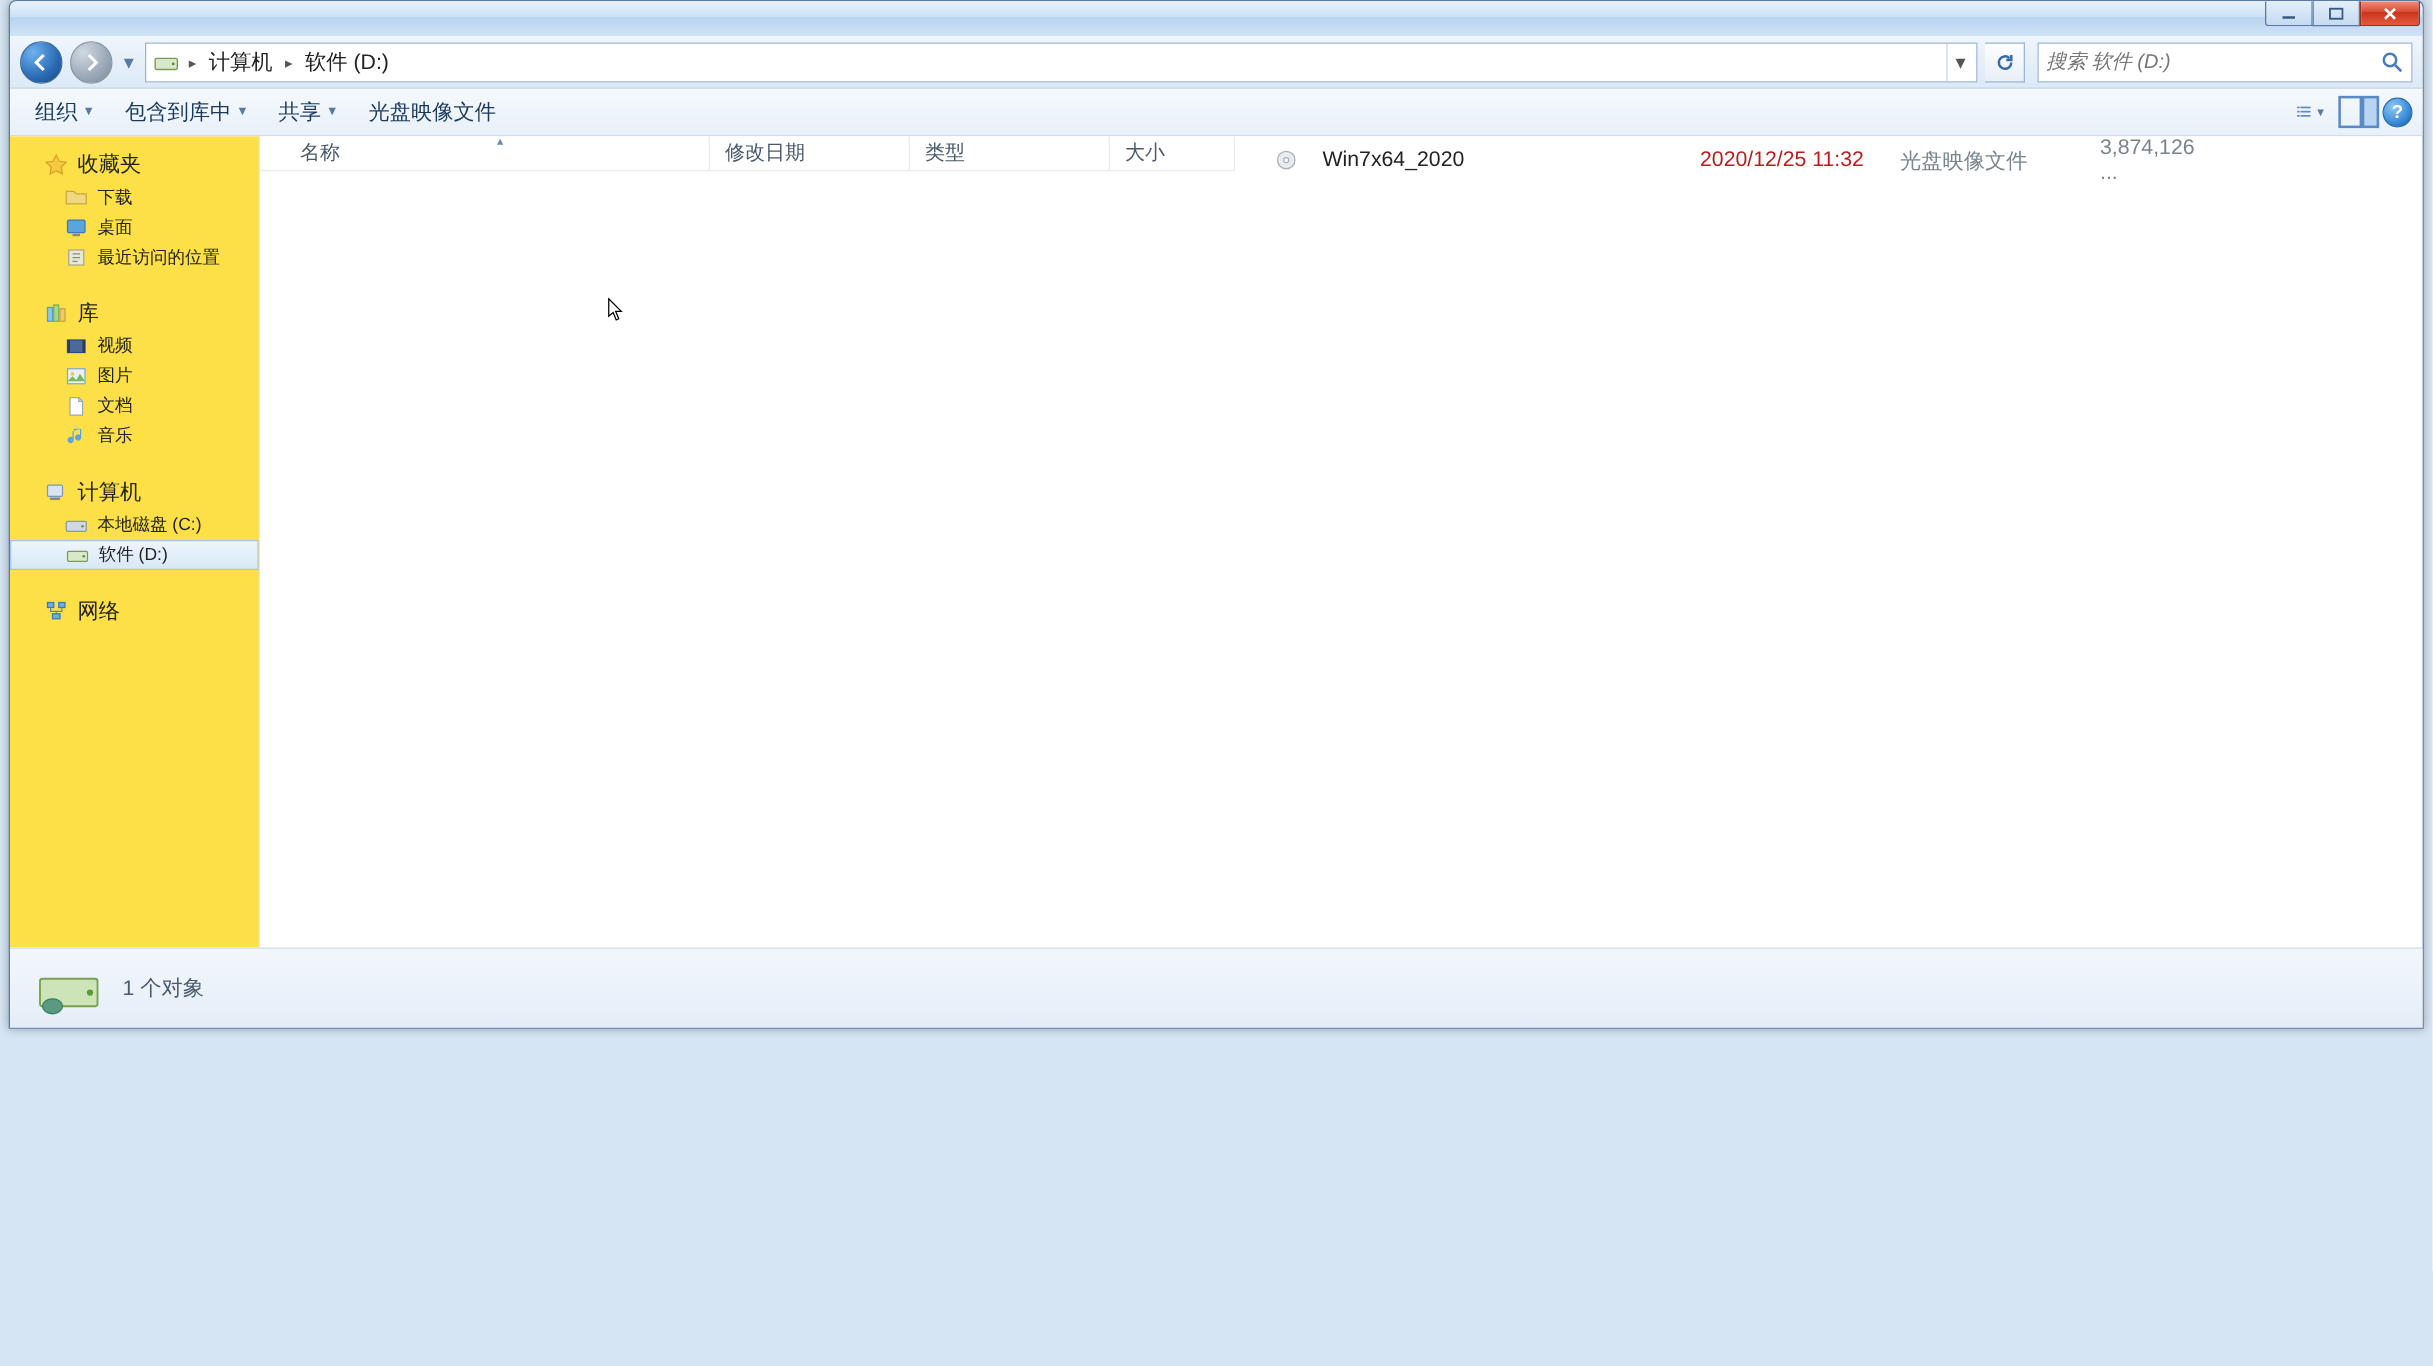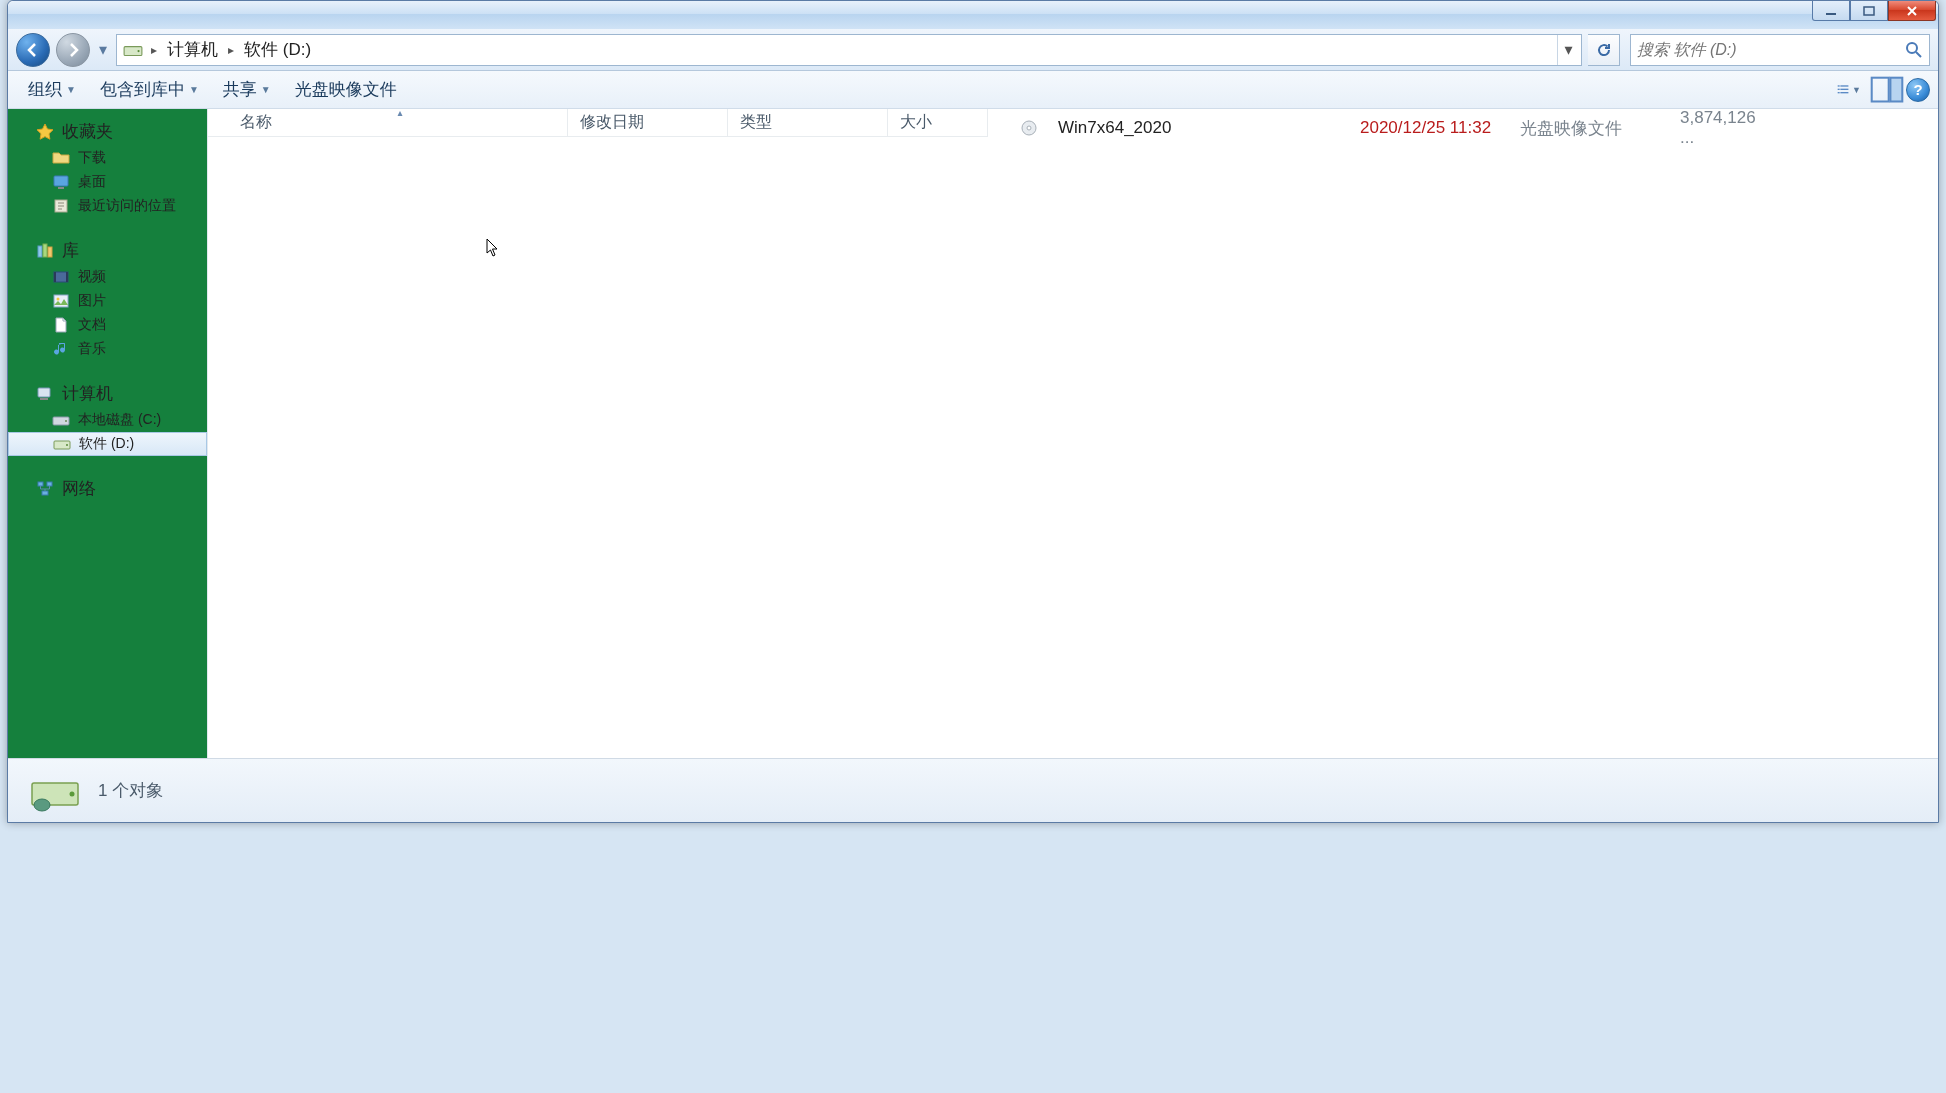--- a/index.html
+++ b/index.html
@@ -33,21 +33,21 @@
 .toolbar { height: 38px; background: linear-gradient(to bottom, #f5f9fd, #e8f0f9); border-bottom: 1px solid #d0dce9; display: flex; align-items: center; padding: 0 8px; gap: 0; }
 .tb-item { padding: 4px 12px; font-size: 17px; color: #1a3a5c; display: flex; align-items: center; gap: 4px; cursor: pointer; height: 30px; }
 .tb-item .caret { font-size: 10px; color: #5a7a9c; }
 .tb-spacer { flex: 1; }
 .tb-icon-btn { width: 34px; height: 28px; display: flex; align-items: center; justify-content: center; cursor: pointer; margin: 0 2px; }
 .view-btn { display: flex; align-items: center; gap: 3px; padding: 2px 4px; border: 1px solid transparent; }
 .view-btn svg { width: 18px; height: 16px; }
 .help-btn { width: 24px; height: 24px; border-radius: 50%; background: radial-gradient(circle at 35% 30%, #8ec8f5, #3a8cd8 60%, #1a5a9c); color: #fff; display: flex; align-items: center; justify-content: center; font-weight: bold; font-size: 15px; cursor: pointer; border: 1px solid #2a6aa5; }
 
 .content { flex: 1; display: flex; overflow: hidden; }
-.sidebar { width: 200px; background: #15803d; border-right: 1px solid #e2e8ef; padding: 8px 0; overflow-y: auto; }
+.sidebar { width: 200px; background: #fde047; border-right: 1px solid #e2e8ef; padding: 8px 0; overflow-y: auto; }
 .nav-group { margin-bottom: 18px; }
 .nav-header { display: flex; align-items: center; padding: 3px 8px 3px 28px; font-size: 17px; color: #222; cursor: pointer; gap: 8px; position: relative; }
 .nav-item { display: flex; align-items: center; padding: 3px 8px 3px 44px; font-size: 14px; color: #222; cursor: pointer; gap: 8px; position: relative; }
 .nav-item.selected { background: linear-gradient(to bottom, #eef5fc, #d8e8f7); border: 1px solid #a8c8e5; padding-top: 2px; padding-bottom: 2px; }
 .ico { width: 18px; height: 18px; display: inline-flex; align-items: center; justify-content: center; flex-shrink: 0; }
 
 .main-pane { flex: 1; background: #fff; display: flex; flex-direction: row; }
 .col-headers { height: 28px; display: flex; align-items: center; border-bottom: 1px solid #e8ecef; padding-left: 20px; }
 .col-h { font-size: 16px; color: #4a5a6a; padding: 0 12px; cursor: pointer; height: 100%; display: flex; align-items: center; border-right: 1px solid #e8ecef; }
 .col-h.name { width: 340px; position: relative; }

